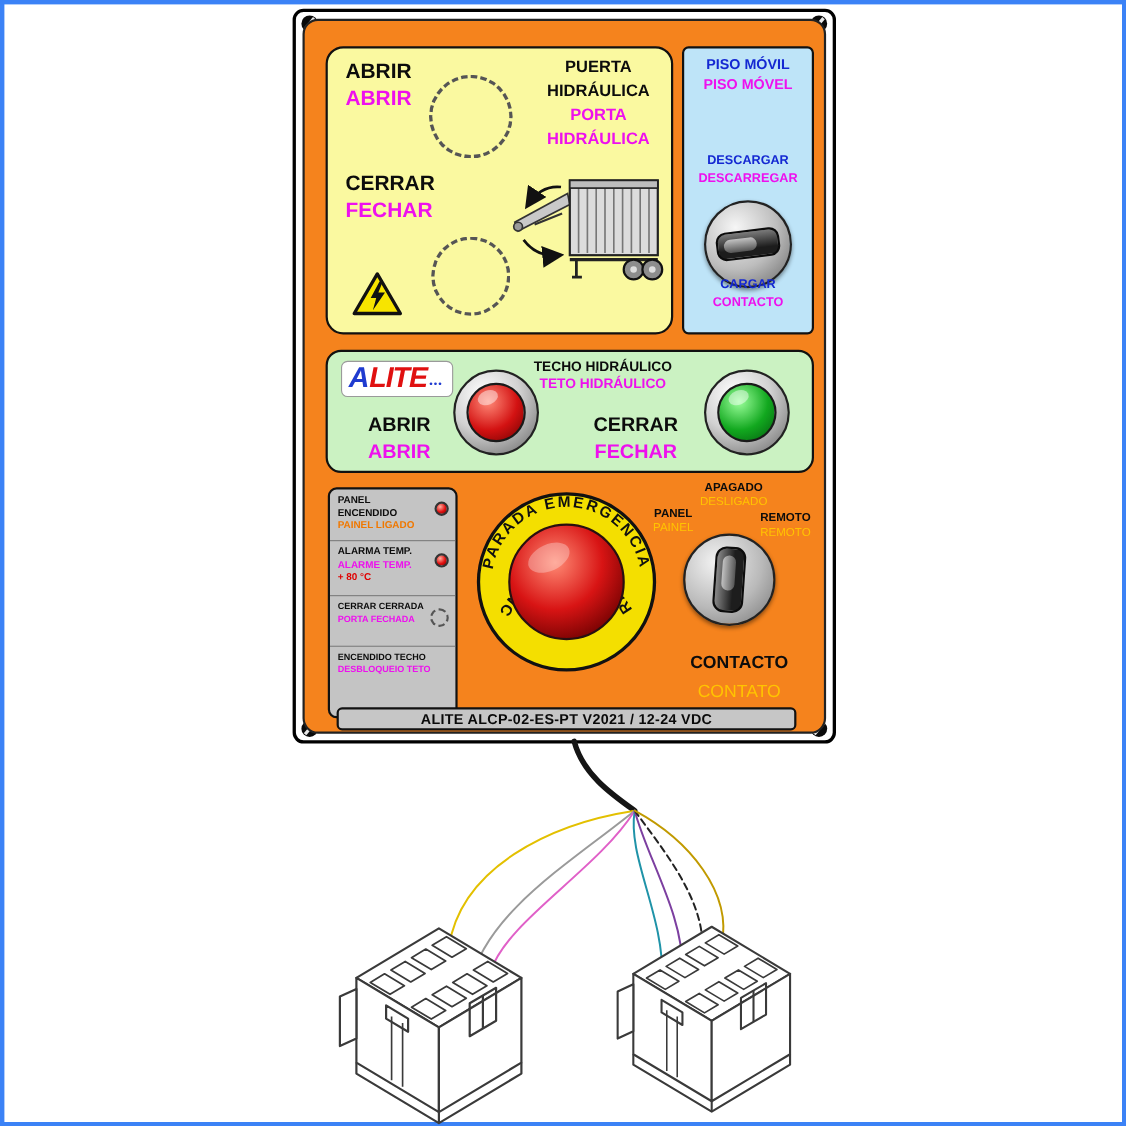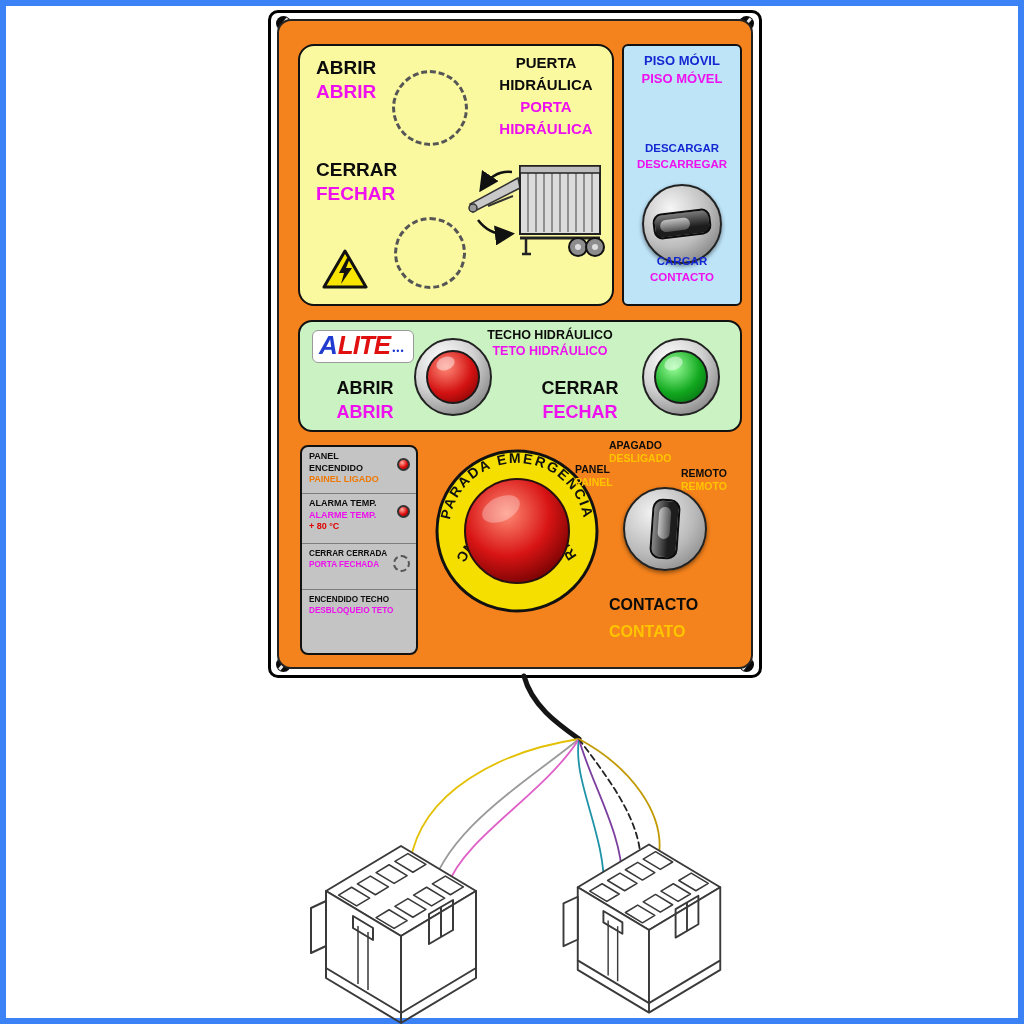--- a/index.html
+++ b/index.html
@@ -1,31 +1,31 @@
 <!DOCTYPE html>
 <html style="--panel-orange: #F5831D; --section-yellow: #FAF9A0; --section-blue: #BEE4F8; --section-green: #CBF2C2; --box-gray: #C4C4C4; --footer-gray: #C6C6C6; --text-magenta: #EE10EE; --text-blue: #1428D2; --text-gold: #FFC400; --text-orange: #F07800; --estop-yellow: #F4DF00; --led-red: #E01010; --button-red: #D31212; --button-green: #12A81F;"><head>
 <meta charset="utf-8">
 <style>
   *{box-sizing:border-box;margin:0;padding:0}
   html,body{background:#fff}
   body{width:1024px;height:1024px;font-family:"Liberation Sans","DejaVu Sans",sans-serif;position:relative}
-  .stage{position:absolute;inset:0;background:#fff;border:6px solid #3b82f6}
+  .stage{position:absolute;inset:0;background:#fff;border:4px solid #3b82f6}
 
   
   .frame{position:absolute;left:262px;top:4px;width:494px;height:668px;background:#fff;border:3px solid #000;border-radius:10px}
   .screw{position:absolute;width:15px;height:15px;border-radius:50%;background:#0a0a0a}
   .screw::after{content:"";position:absolute;left:6px;top:1px;width:3px;height:13px;background:#e9e9e9;transform:rotate(40deg)}
   .screw.tl{left:5px;top:3px}.screw.tr{right:5px;top:3px}.screw.bl{left:5px;bottom:3px}.screw.br{right:5px;bottom:3px}
   .orange{position:absolute;inset:6px;background:var(--panel-orange,#F5831D);border:2px solid #222;border-radius:14px}
 
   section{position:absolute;border:2px solid #111}
   .es{color:#0c0c0c;font-weight:bold}
   .pt{color:var(--text-magenta,#EE10EE);font-weight:bold}
   .blue{color:var(--text-blue,#1428D2);font-weight:bold}
-  .gold{color:var(--text-gold,#FFC400);font-weight:bold}
+  .gold{color:var(--text-gold,#FFC400);font-weight:normal}
   .orangetx{color:var(--text-orange,#F07800);font-weight:bold}
   .extra-red{color:#e00000;font-weight:bold}
 
   
   .sec-door{left:19px;top:23px;width:316px;height:262px;background:var(--section-yellow,#FAF9A0);border-radius:16px}
   .door-open{position:absolute;left:16px;top:10px;font-size:19px;line-height:24px}
   .door-close{position:absolute;left:16px;top:112px;font-size:19px;line-height:24px}
   .door-title{position:absolute;left:172px;top:6px;width:148px;text-align:center;font-size:15px;line-height:22px}
   .dash-circle{position:absolute;border:3px dashed #555;border-radius:50%}
   .dc1{left:92px;top:24px;width:76px;height:76px}
@@ -73,21 +73,21 @@
   .r3 .ind-text,.r4 .ind-text{font-size:8.2px;line-height:11px}
   .ind-led{width:13px;height:13px;border-radius:50%;flex:none;margin-top:7px;border:2px solid #333;
     background:radial-gradient(circle at 35% 30%,#ffb0a0,var(--led-red,#E01010) 55%,#7c0000)}
   .ind-dash{width:17px;height:17px;border-radius:50%;border:2px dashed #555;flex:none;margin-top:7px}
 
   
   .estop{position:absolute;left:152px;top:424px;width:172px;height:172px}
   .ring-text{font-size:14px;font-weight:bold;letter-spacing:2px;fill:#101010;font-family:"Liberation Sans","DejaVu Sans",sans-serif}
 
   
-  .lbl{position:absolute;text-align:left}
+  .lbl{position:absolute;text-align:center}
   .lbl-off{left:330px;top:418px;width:120px;font-size:10.5px;line-height:13px}
   .lbl-panel{left:296px;top:442px;width:78px;font-size:10.5px;line-height:13px}
   .lbl-remote{left:402px;top:446px;width:70px;font-size:10.5px;line-height:13px}
   .contact-switch{position:absolute;left:344px;top:466px;width:84px;height:84px;border-radius:50%;border:2px solid #222;
     background:radial-gradient(circle at 35% 30%,#f3f3f3,#b9b9b9 55%,#7d7d7d 95%);box-shadow:0 2px 4px rgba(0,0,0,.45)}
   .contact-switch .knobv{position:absolute;left:50%;top:50%;transform:translate(-50%,-50%) rotate(4deg);width:28px;height:60px;
     background:linear-gradient(90deg,#888,#1d1d1d 65%);border:2px solid #0c0c0c;border-radius:10px}
   .contact-switch .knobv::after{content:"";position:absolute;left:5px;top:6px;width:12px;height:32px;border-radius:6px;background:linear-gradient(90deg,#c2c2c2,#555)}
   .lbl-contact{left:330px;top:570px;width:130px;font-size:16px;line-height:27px}
 
@@ -267,20 +267,21 @@
         <div class="gold">REMOTO</div>
       </div>
       <div class="contact-switch">
         <div class="knobv"></div>
       </div>
       <div class="lbl lbl-contact">
         <div class="es">CONTACTO</div>
         <div class="gold">CONTATO</div>
       </div>
 
+      <div class="footer-bar">ALITE ALCP-02-ES-PT V2021 / 12-24 VDC</div>
     </div>
   </div>
 
   <svg class="wiring" viewBox="0 0 1024 364">
     <defs>
       <g id="conn-sym" stroke="#3a3a3a" stroke-width="2" fill="#ffffff" stroke-linejoin="round">
         <path d="M25,75 L100,30 L175,75 L100,120 Z"></path>
         <path d="M25,75 L25,152 L100,197 L100,120 Z"></path>
         <path d="M175,75 L175,152 L100,197 L100,120 Z"></path>
         <path d="M25,152 L25,162 L100,207 L175,162 L175,152" fill="none"></path>

